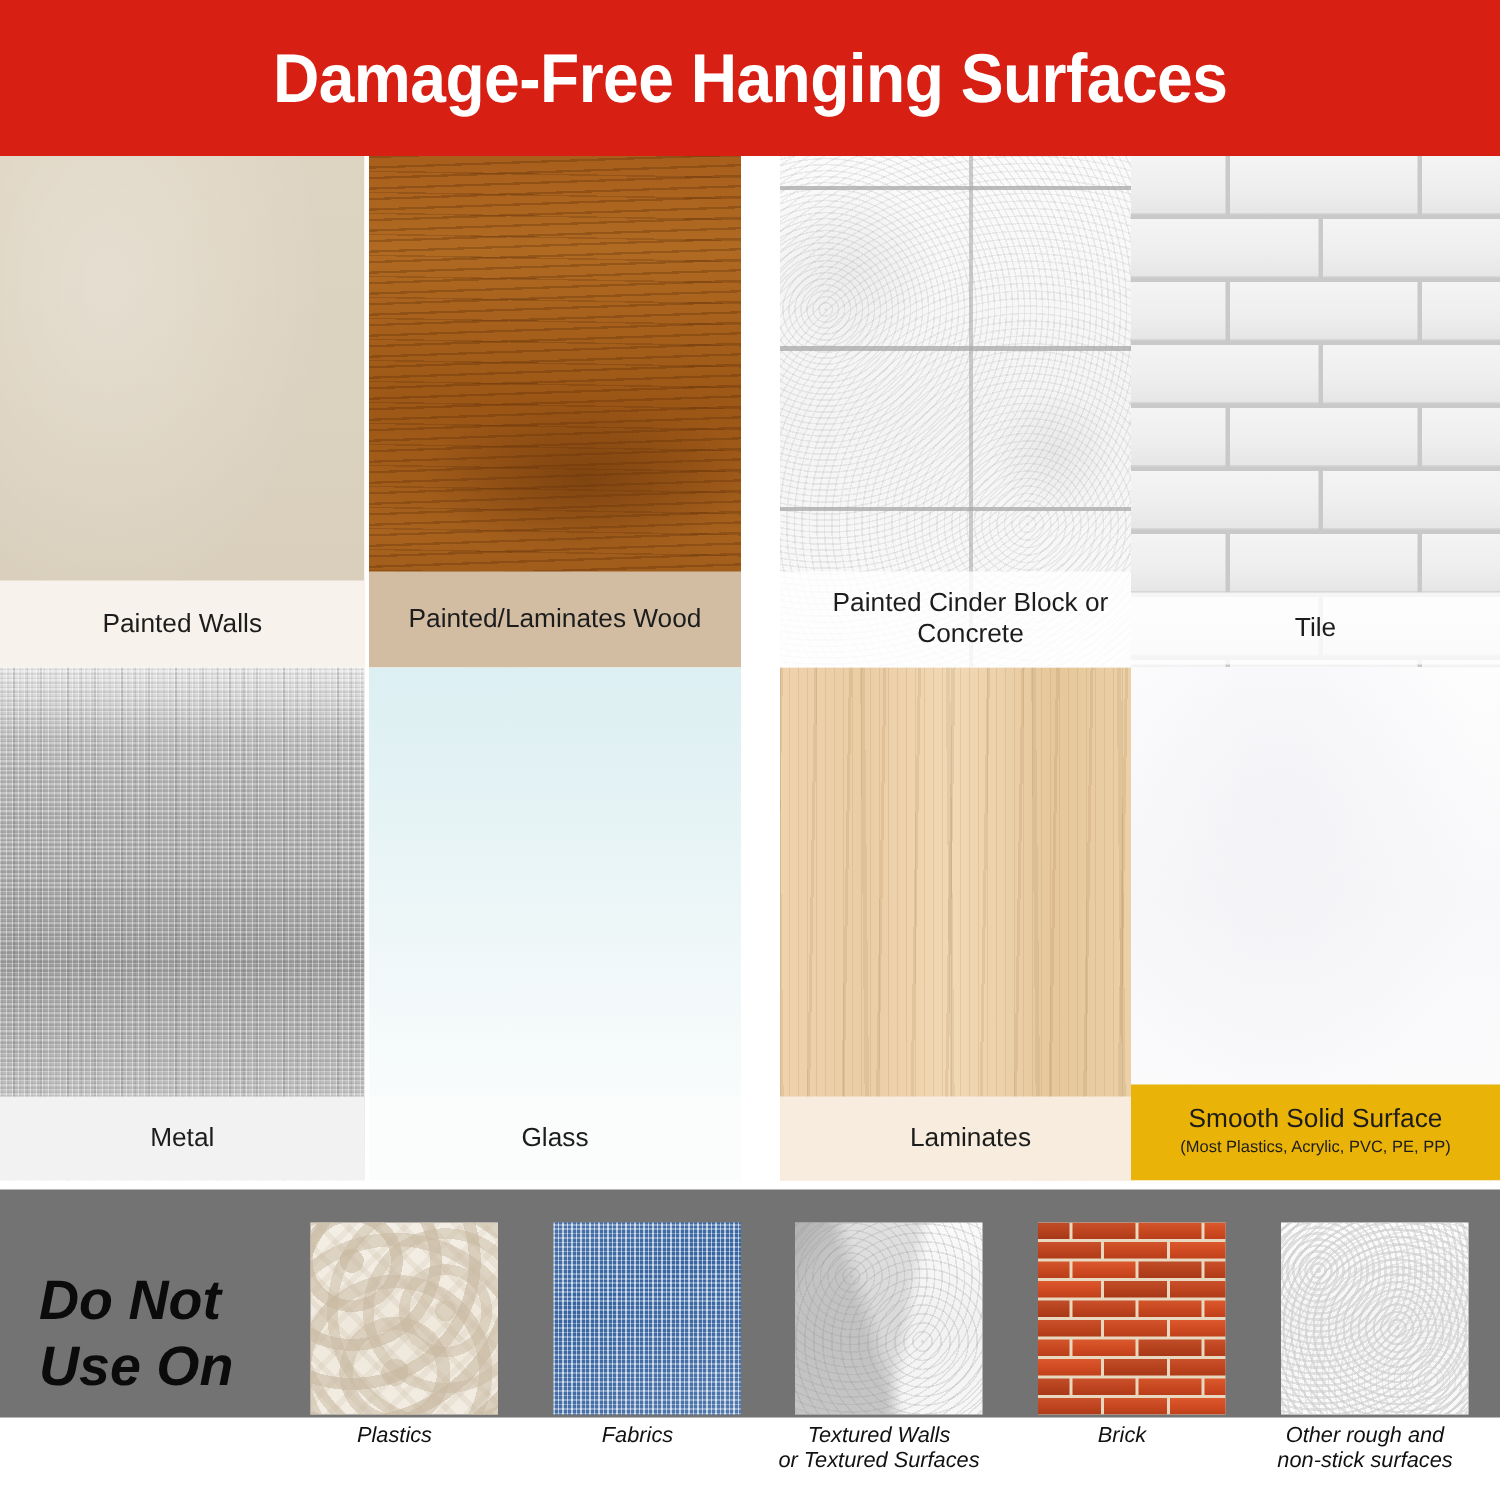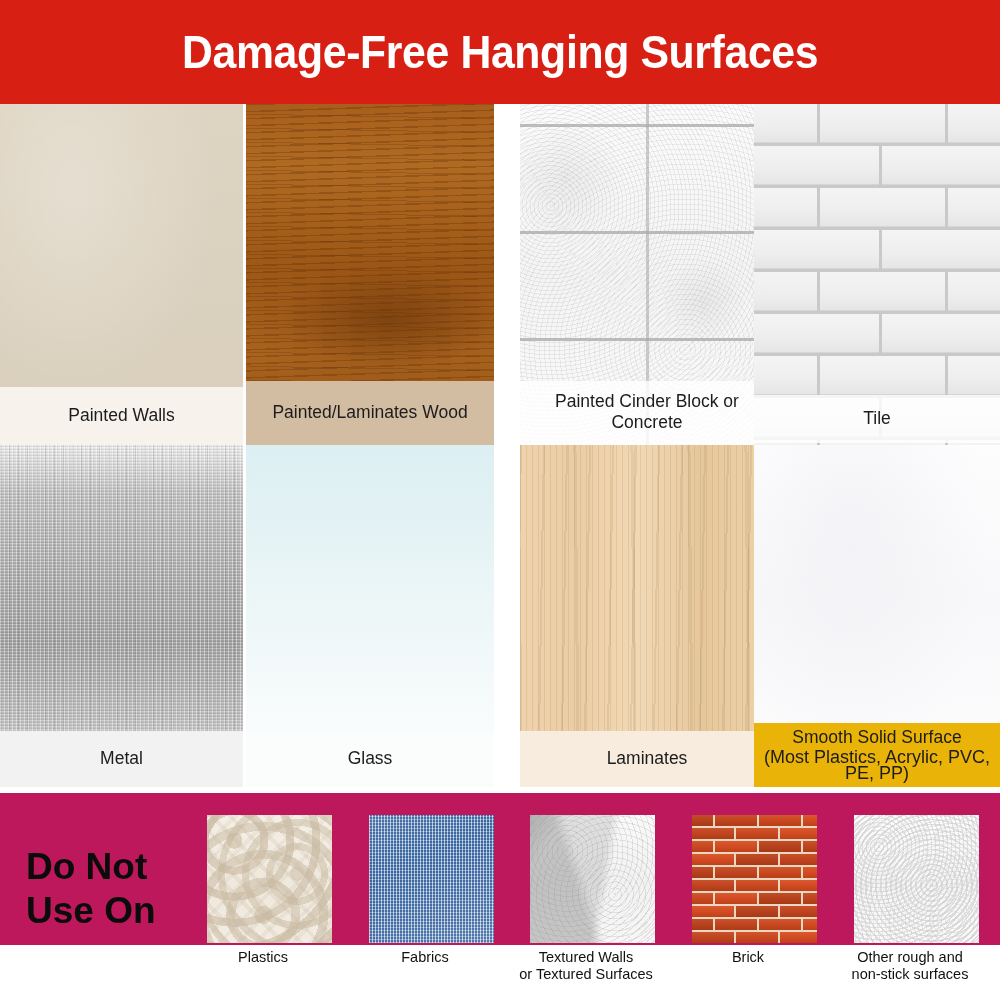--- a/index.html
+++ b/index.html
@@ -50,21 +50,21 @@
 
   .caption {
     position: absolute; left: 0; bottom: 0; width: 100%;
     text-align: center;
     color: #1c1c1c;
     font-size: 17.5px;
     line-height: 21px;
     padding: 5px 4px 7px 4px;
     font-family: "Liberation Sans", sans-serif;
   }
-  .caption .sub { display: block; font-size: 18px; line-height: 16px; margin-top: 1px; }
+  .caption .sub { display: block; font-size: 11px; line-height: 16px; margin-top: 1px; }
   .cap-cream   { background: #f7f3ec; }
   .cap-tan     { background: #d2bda3; }
   .cap-trans   { background: rgba(255,255,255,0.82); }
   .cap-glass   { background: #fbfdfd; }
   .cap-lam     { background: #f7ecdd; }
   .cap-smooth  { background: #eab308; }
   .cap-metal   { background: #f2f2f2; }
 
   
   .cap-h1 { height: 58px; display:flex; align-items:center; justify-content:center; }
@@ -167,21 +167,22 @@
   
   .tex-smooth {
     background:
       radial-gradient(ellipse at 40% 30%, rgba(240,240,245,0.7), rgba(255,255,255,0) 65%),
       linear-gradient(180deg, #fdfdfe 0%, #f8f8fa 45%, #fcfcfd 100%);
   }
 
   
   .donot {
     position: absolute; left: 0; top: 793px; width: 1000px; height: 152px;
-    background: #be185d;
+    background: #737373;
+    font-style: italic;
   }
   .donot-title {
     position: absolute; left: 26px; top: 845px - 793px;
     top: 52px;
     font-size: 37px; font-weight: bold; line-height: 44px;
     color: #0b0b0b; white-space: pre-line;
     font-family: "Liberation Sans", sans-serif;
   }
   .swatch-wrap { position: absolute; top: 22px; }
   .swatch {

